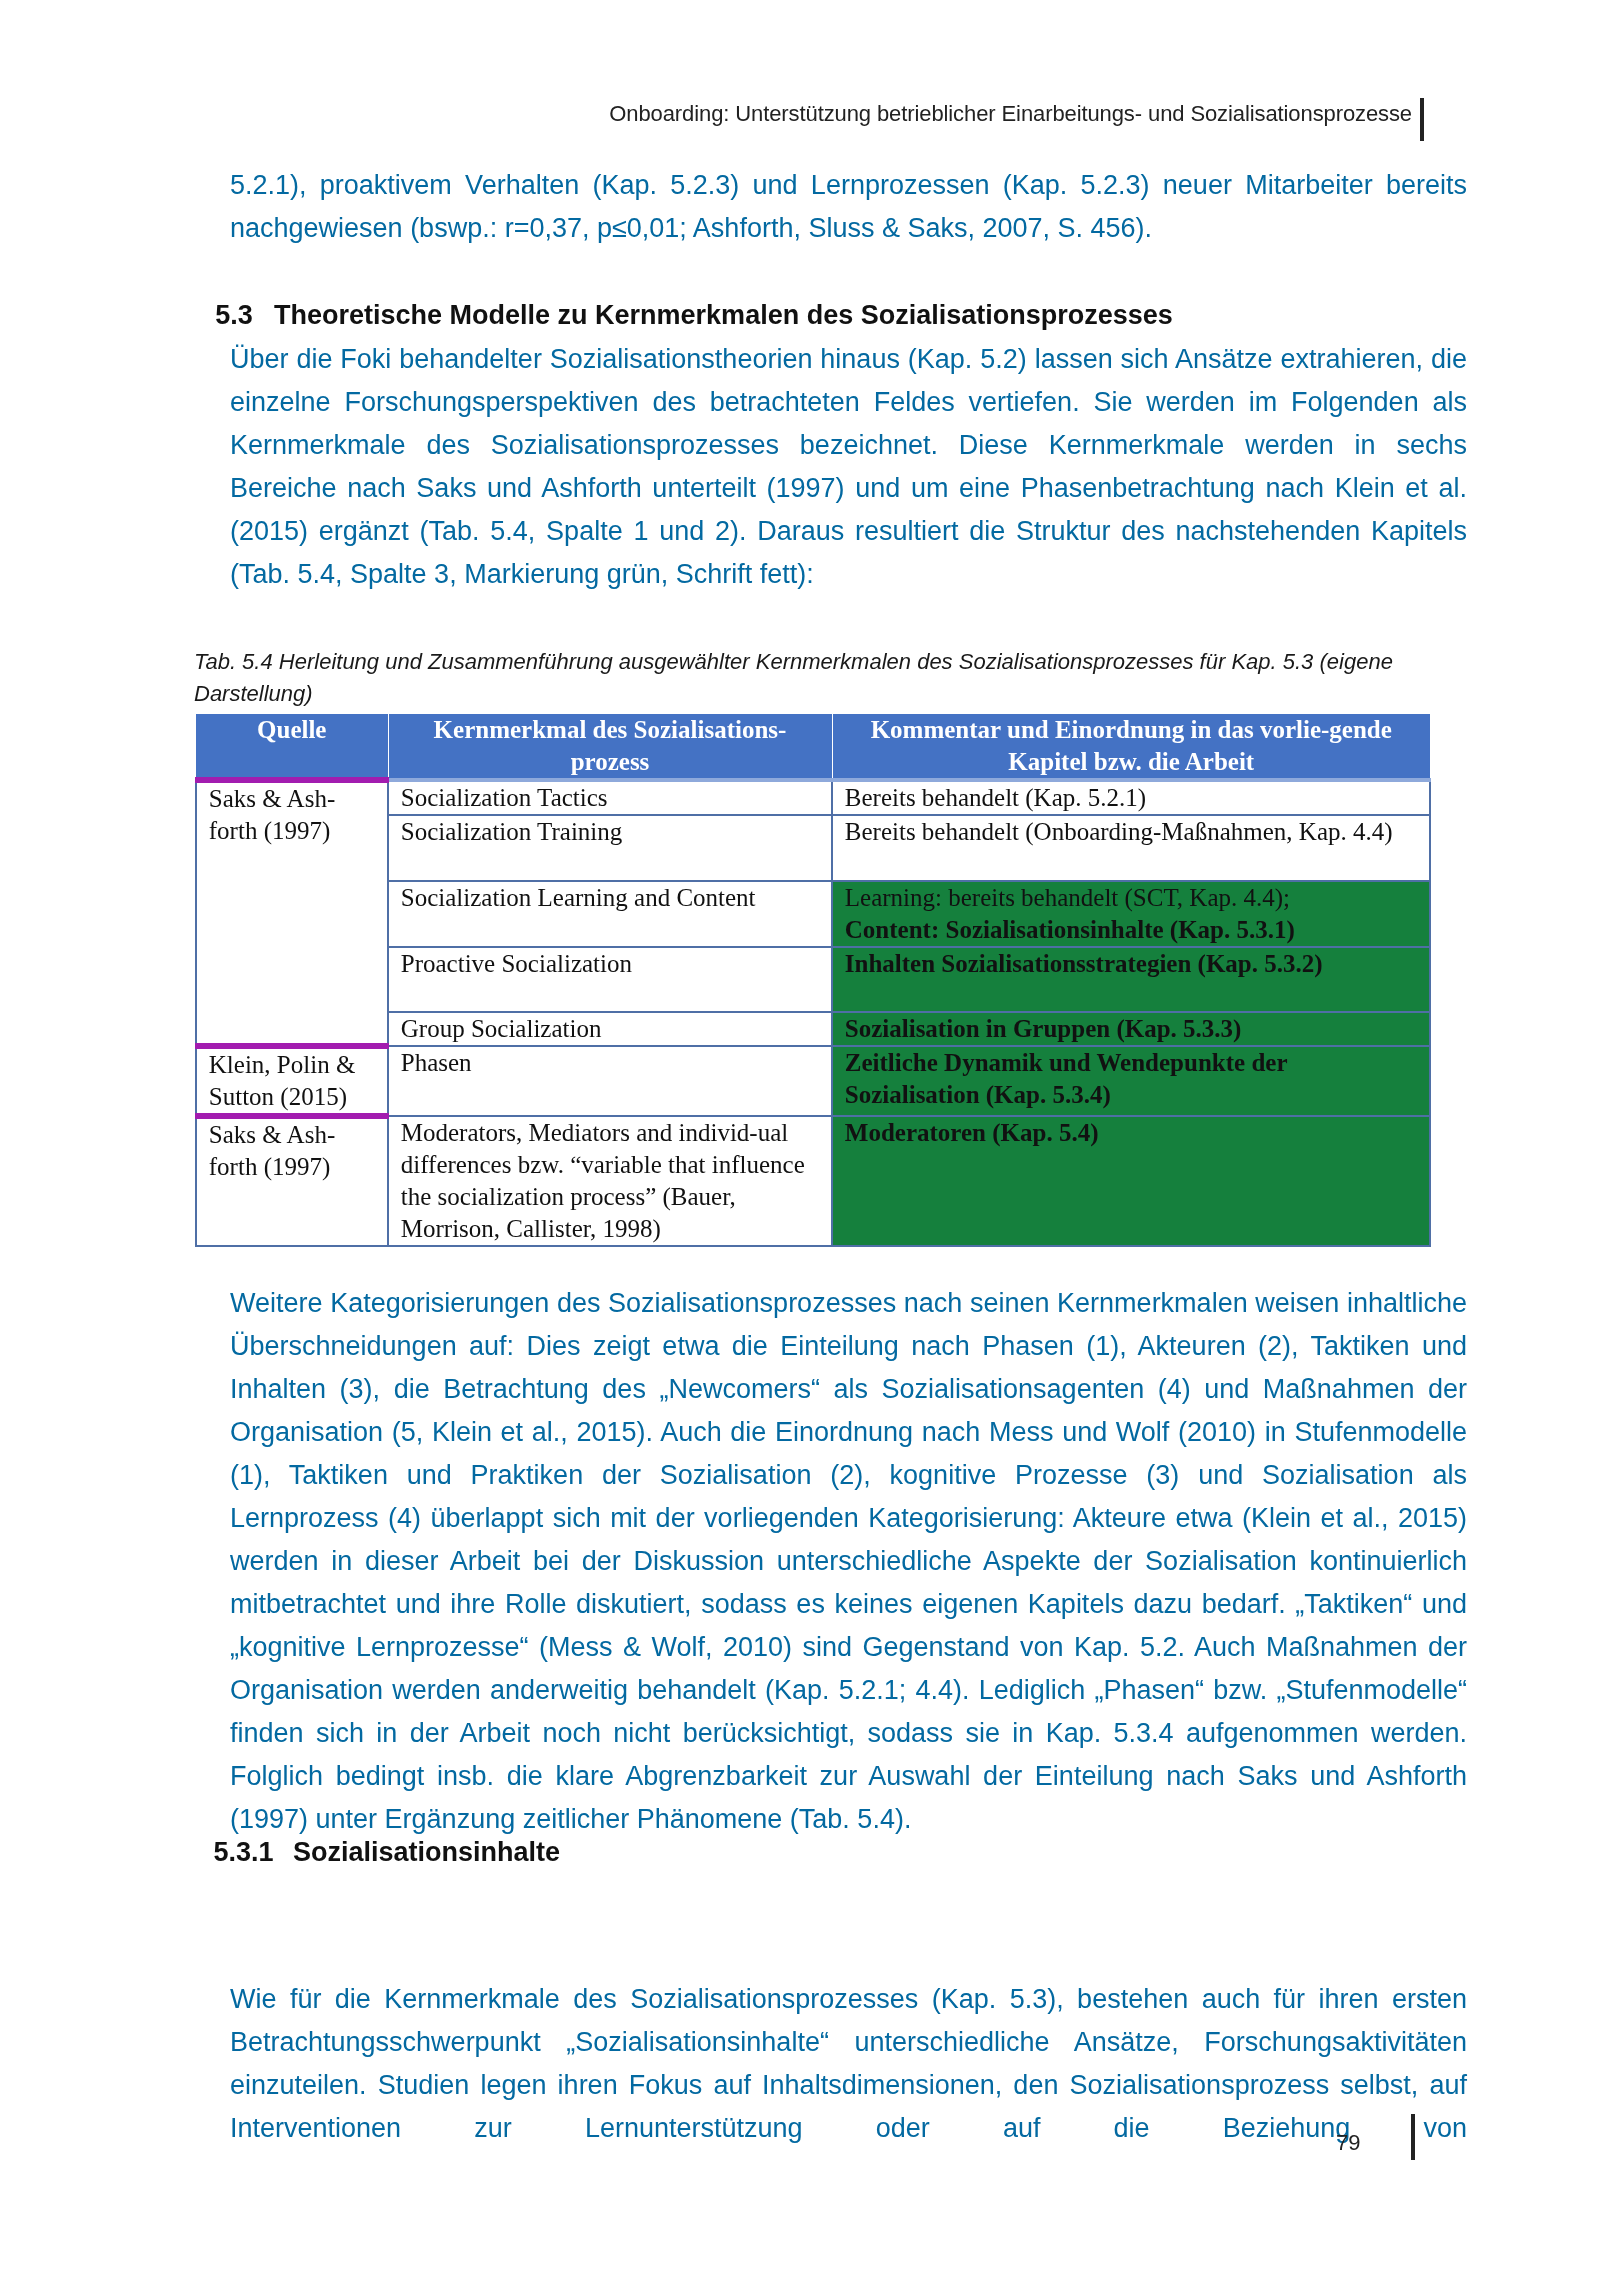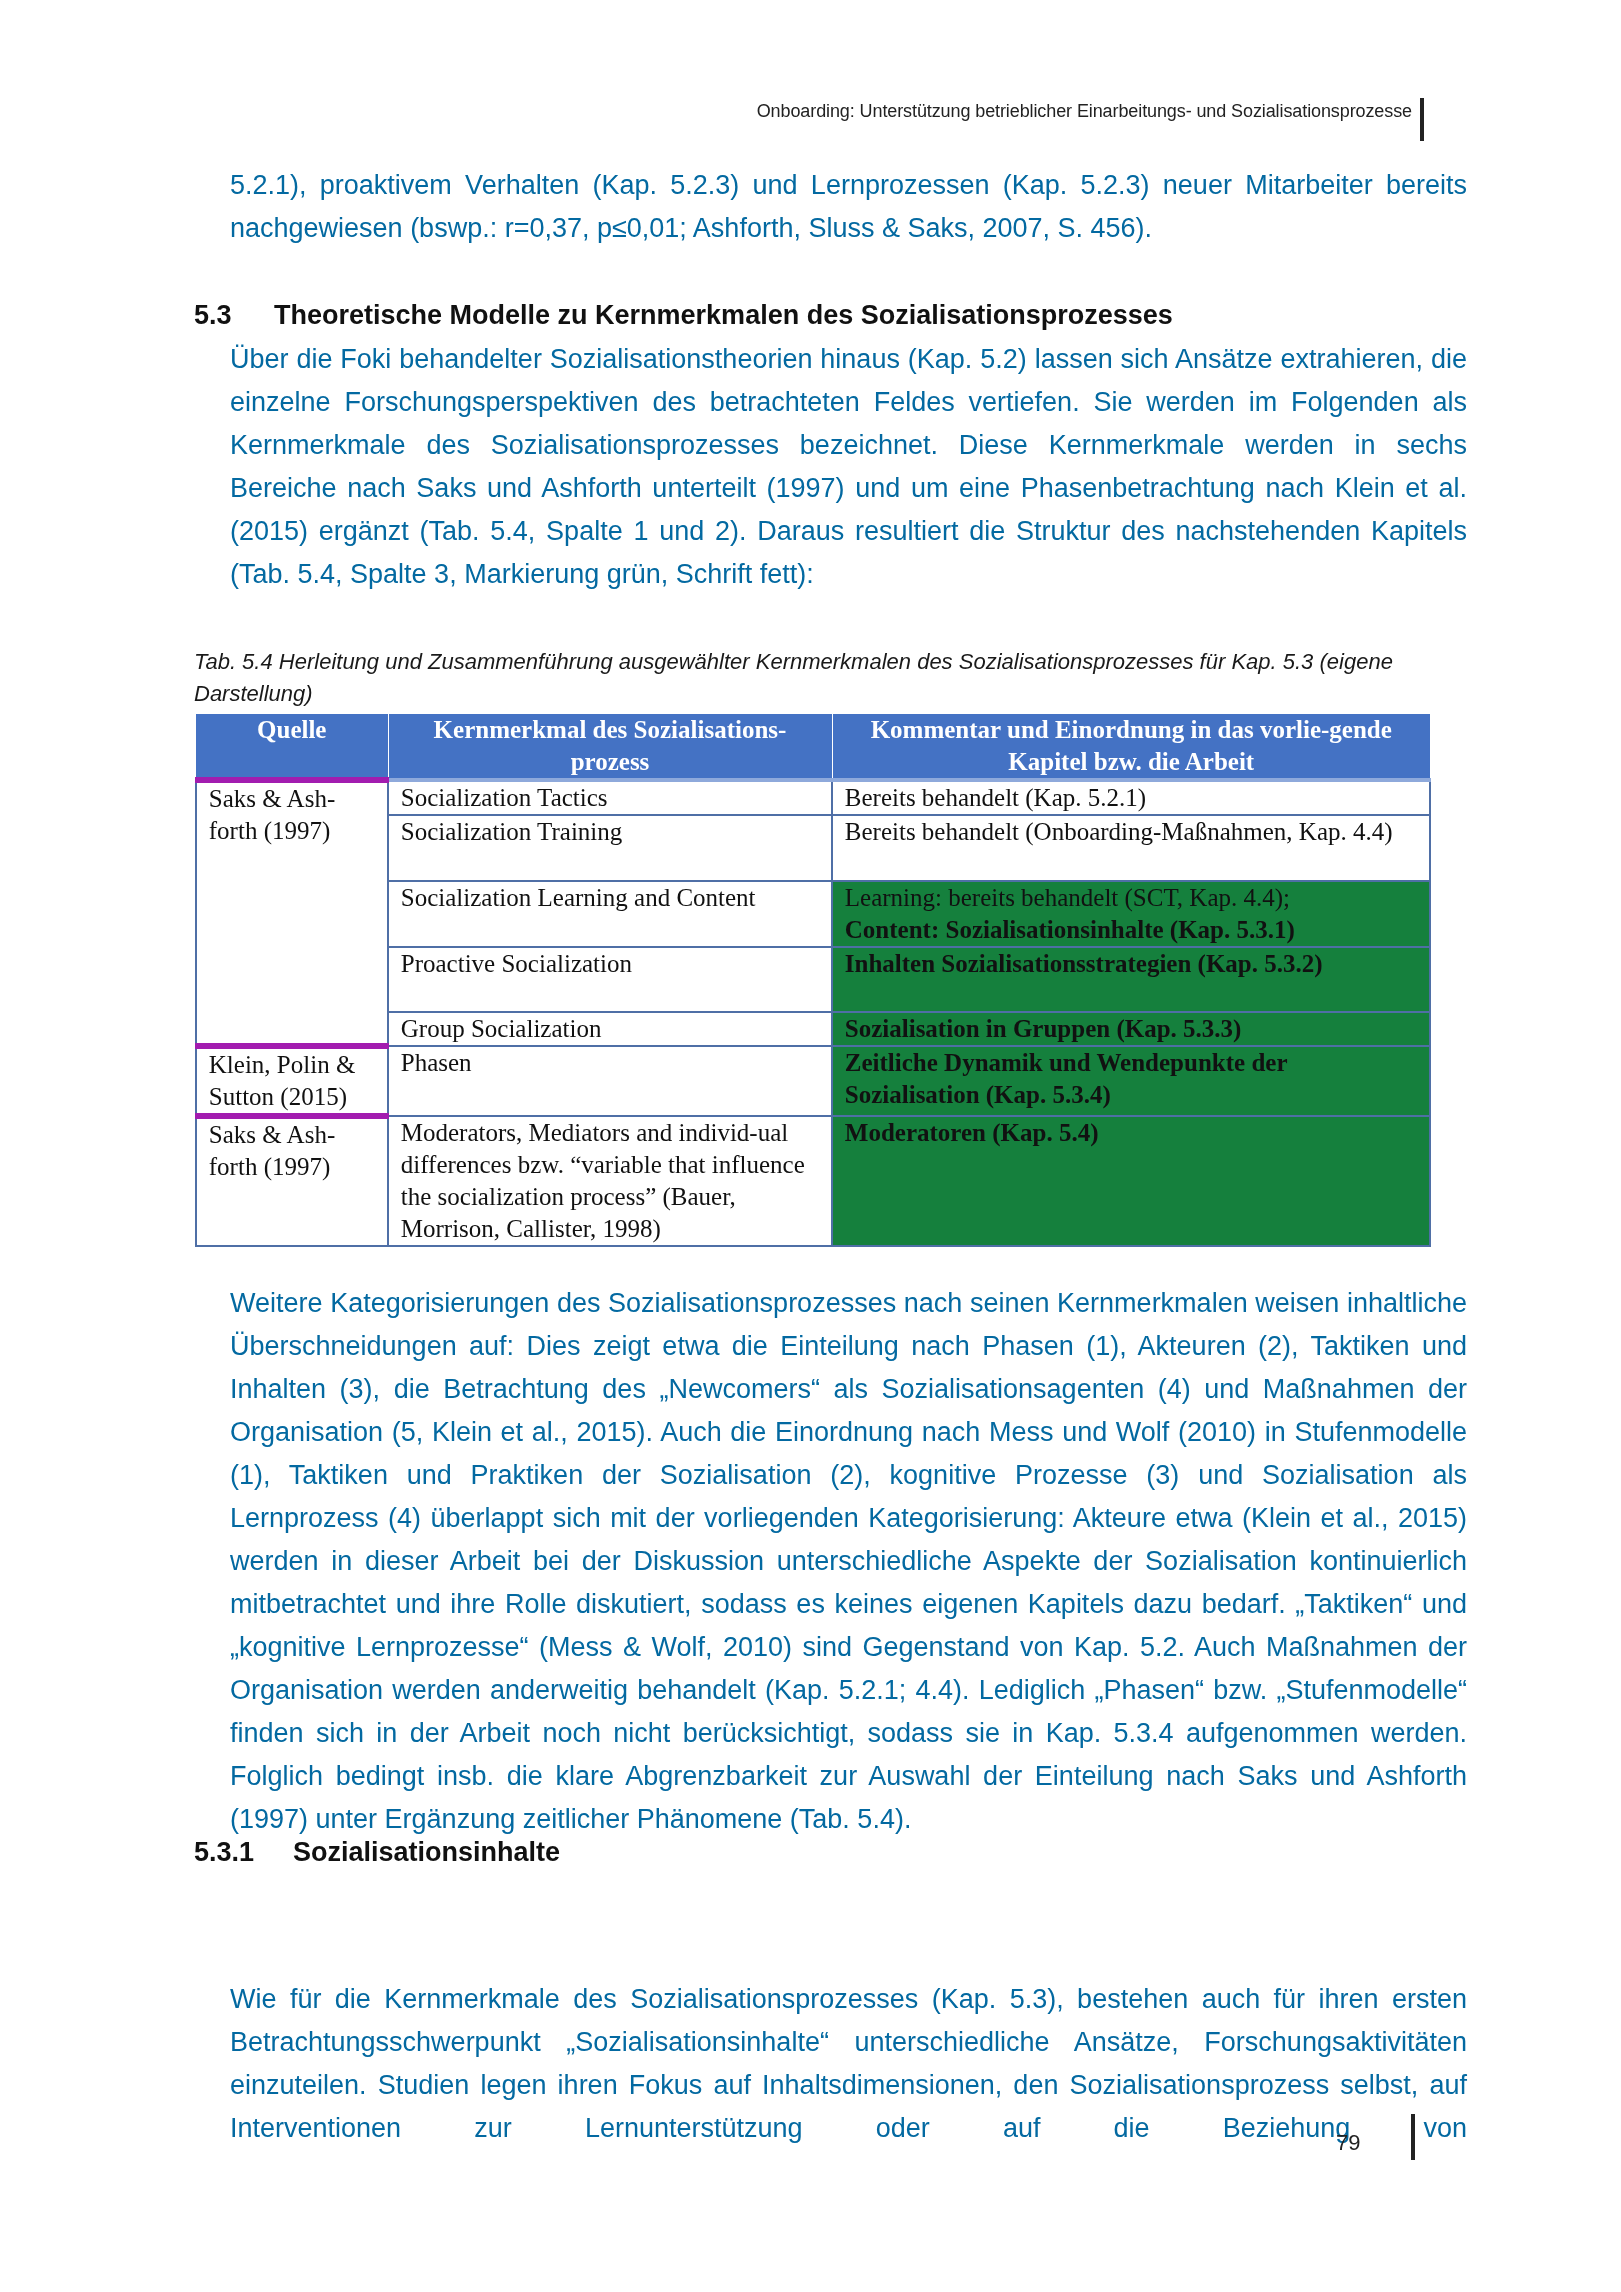--- a/index.html
+++ b/index.html
@@ -2,35 +2,35 @@
 <html><head>
 <meta charset="utf-8">
 <style>
   html, body { margin: 0; padding: 0; background: #ffffff; }
   body { width: 1621px; height: 2293px; position: relative; overflow: hidden; color: #1a1a1a; }
   .sans { font-family: "Liberation Sans", "DejaVu Sans", sans-serif; }
   .serif { font-family: "Liberation Serif", "DejaVu Serif", serif; }
 
   .running-header {
     position: absolute; top: 101px; right: 209px;
-    font-size: 18px; color: #222; letter-spacing: -0.1px; white-space: nowrap;
+    font-size: 22px; color: #222; letter-spacing: -0.1px; white-space: nowrap;
   }
   .header-rule {
     position: absolute; left: 1420px; top: 98px; width: 3.9px; height: 43px; background: #222;
   }
 
   .body-text {
     position: absolute; left: 194px; width: 1237px;
     font-size: 27px; line-height: 43px; text-align: justify; color: #0369a1; margin-left: 36px;
   }
   .body-text p { margin: 0; }
   .heading {
     position: absolute; left: 194px; font-size: 27px; font-weight: bold; color: #111; white-space: nowrap;
   }
-  .heading .num { display: inline-block; }
+  .heading .num { display: inline-block; text-align: center; }
 
   .caption {
     position: absolute; left: 194px; width: 1245px; font-size: 22px; line-height: 32px; color: #1a1a1a;
   }
 
   table.tab {
     position: absolute; left: 195px; top: 714px; width: 1234px;
     border-collapse: collapse; table-layout: fixed;
     font-size: 25px; line-height: 32px; color: #111;
   }

